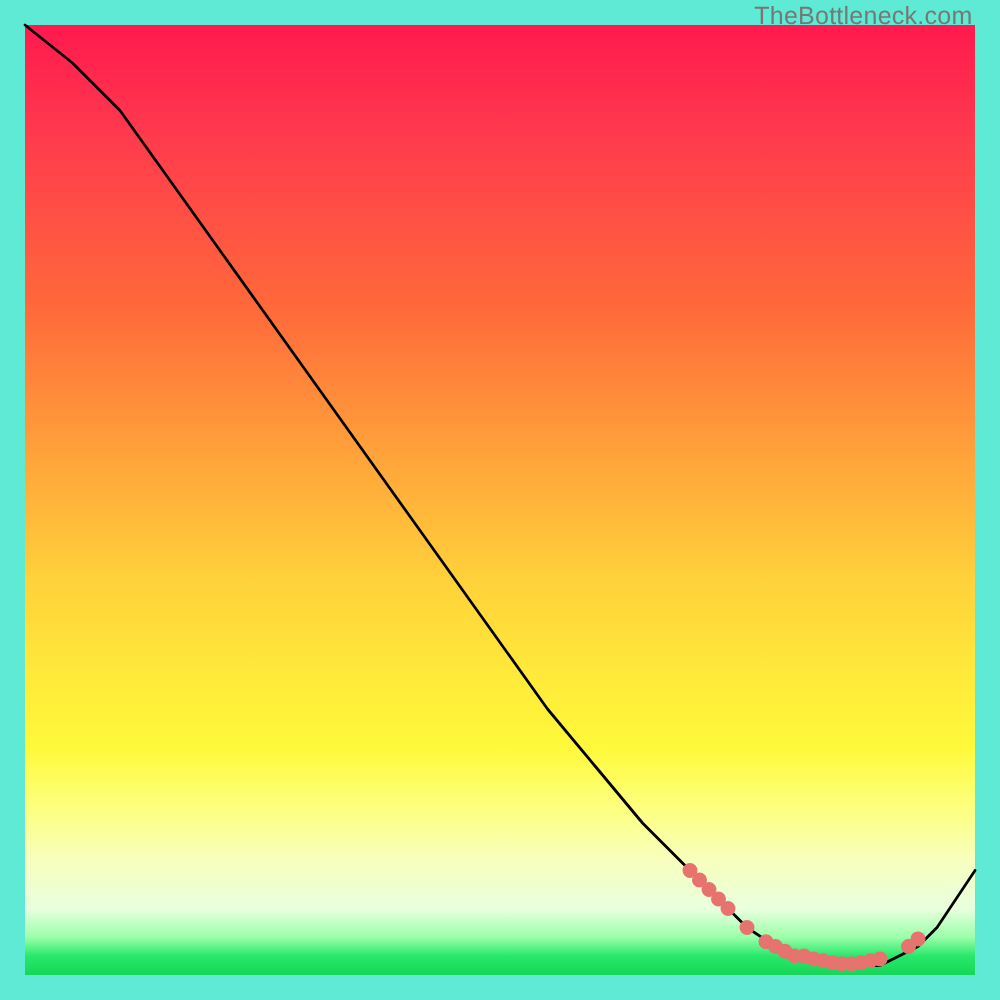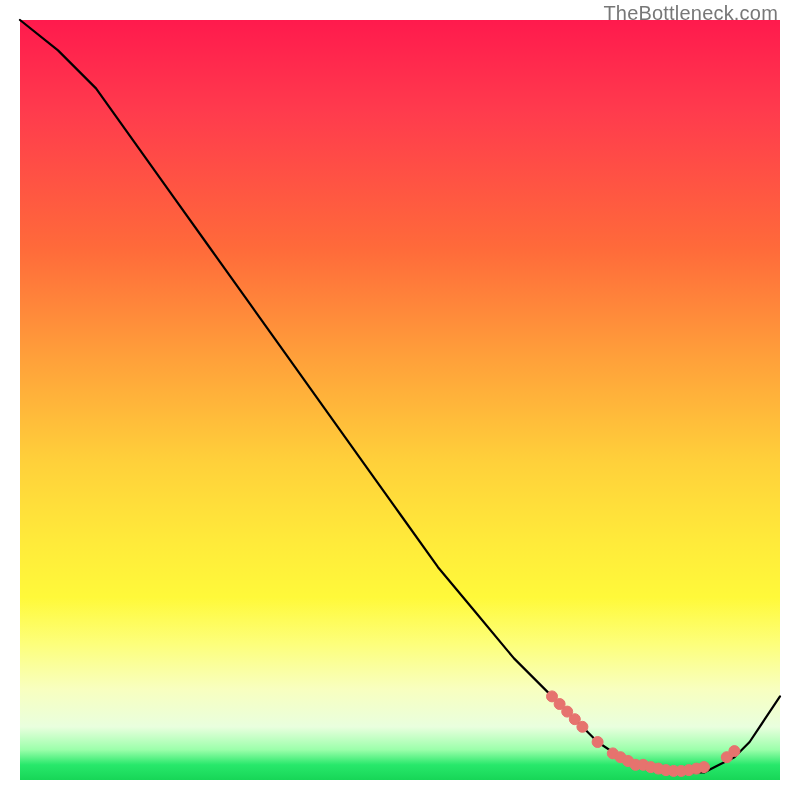--- a/index.html
+++ b/index.html
@@ -8,21 +8,21 @@
     width: 800px;
     height: 800px;
     background: #000;
     font-family: Arial, Helvetica, sans-serif;
     overflow: hidden;
   }
   .frame {
     position: relative;
     width: 800px;
     height: 800px;
-    background: #ffffff;
+    background: #5eead4;
   }
   .plot {
     position: absolute;
     left: 20px;
     top: 20px;
     width: 760px;
     height: 760px;
     
     background: linear-gradient(
       to bottom,

